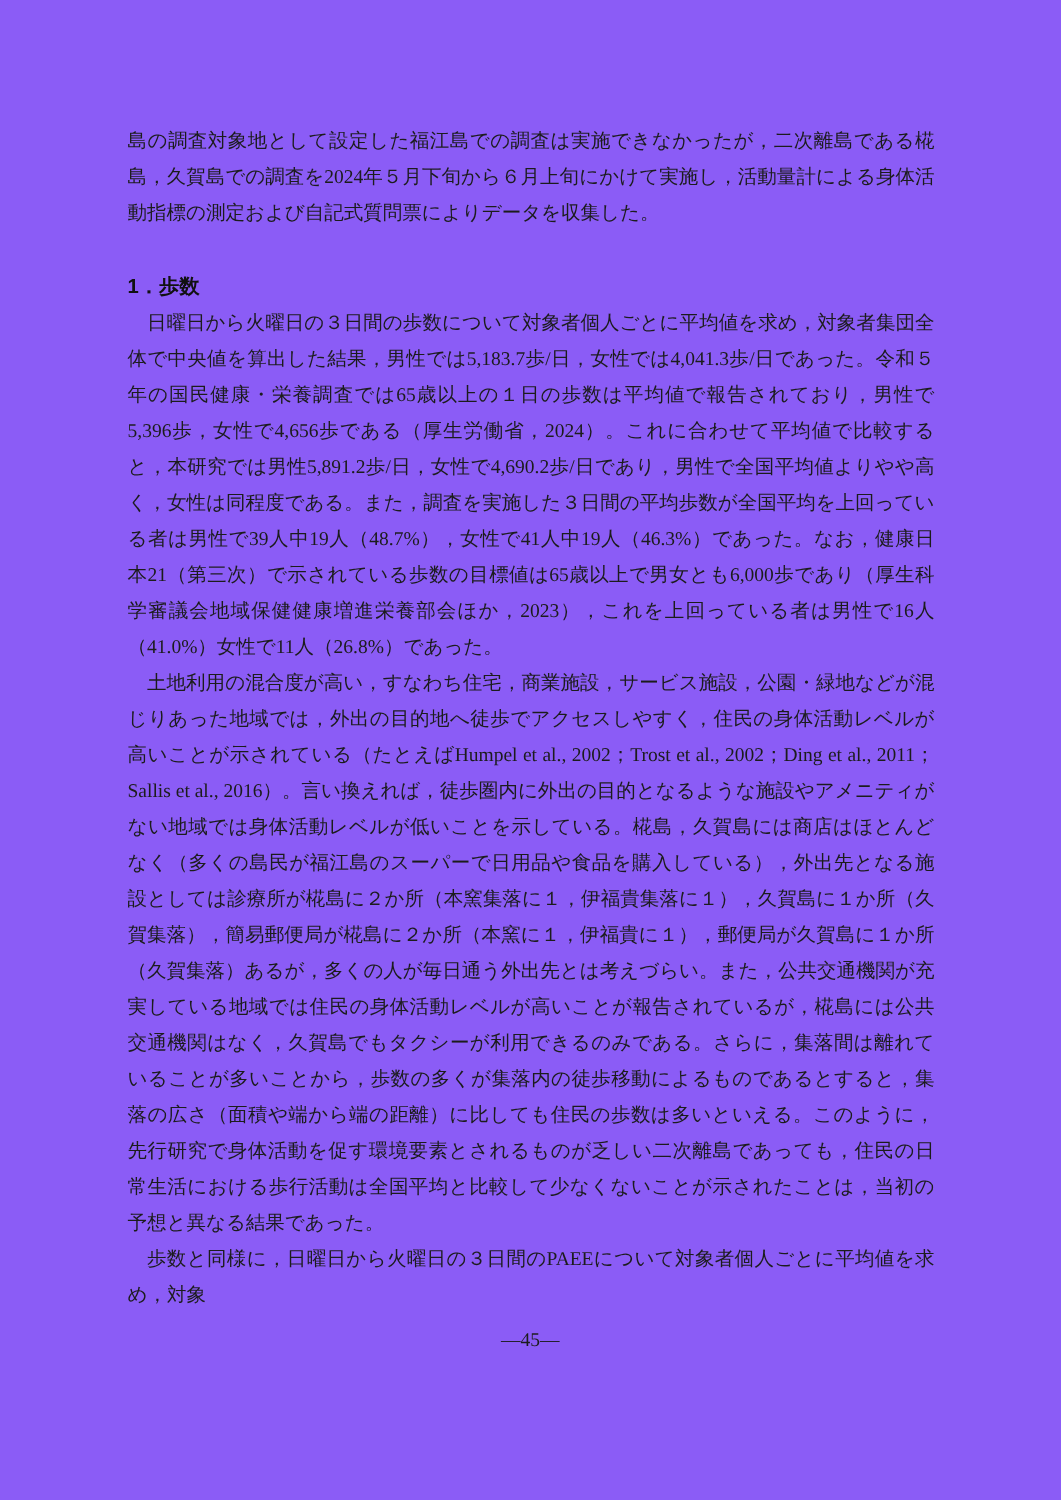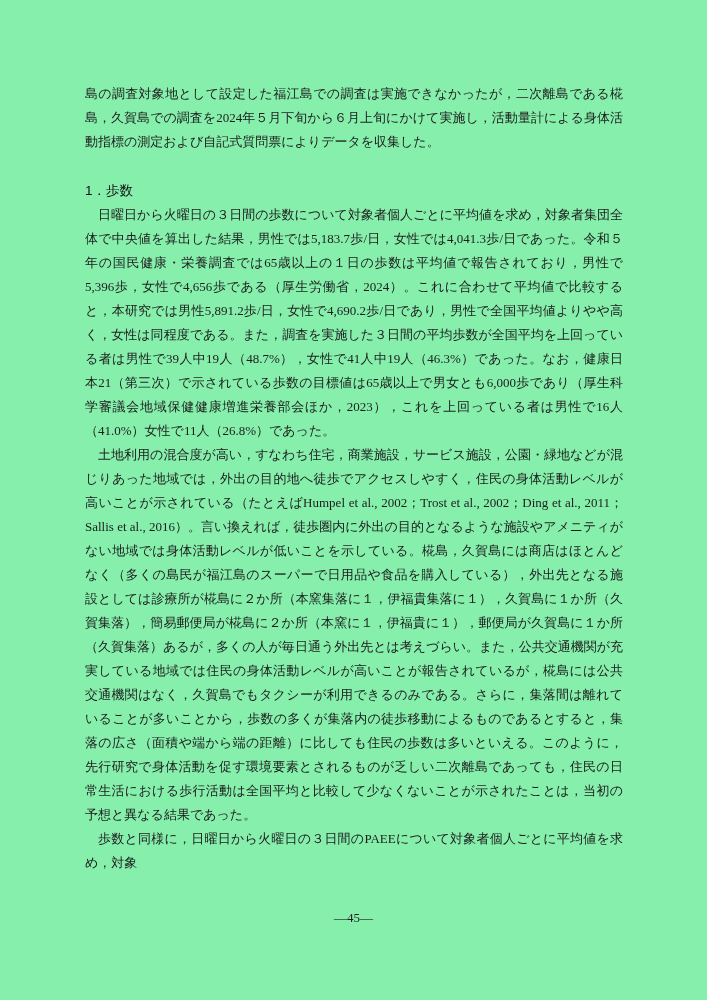--- a/index.html
+++ b/index.html
@@ -4,21 +4,21 @@
 <style>
   html, body {
     margin: 0;
     padding: 0;
     background: #ffffff;
   }
   .page {
     position: relative;
     width: 707px;
     height: 1000px;
-    background: #86efac;
+    background: #8b5cf6;
     overflow: hidden;
     font-family: "Liberation Serif", "DejaVu Serif", serif;
     color: #1c1c1c;
   }
   .content {
     position: absolute;
     left: 85px;
     top: 82px;
     width: 538px;
     font-size: 13px;
@@ -29,29 +29,29 @@
   .content p {
     margin: 0;
   }
   .para-indent {
     text-indent: 13px;
     font-family: Liberation Serif, serif;
   }
   .section-heading {
     font-family: "Liberation Sans", "DejaVu Sans", sans-serif;
     font-size: 13.5px;
-    font-weight: normal;
+    font-weight: bold;
     color: #111111;
     line-height: 24px;
     margin: 25px 0 0 0;
   }
   .page-footer {
     position: absolute;
     left: 0;
-    top: 908px;
+    top: 883px;
     width: 707px;
     text-align: center;
     font-size: 13px;
     line-height: 20px;
     color: #1c1c1c;
   }
 </style>
 </head>
 <body>
 

